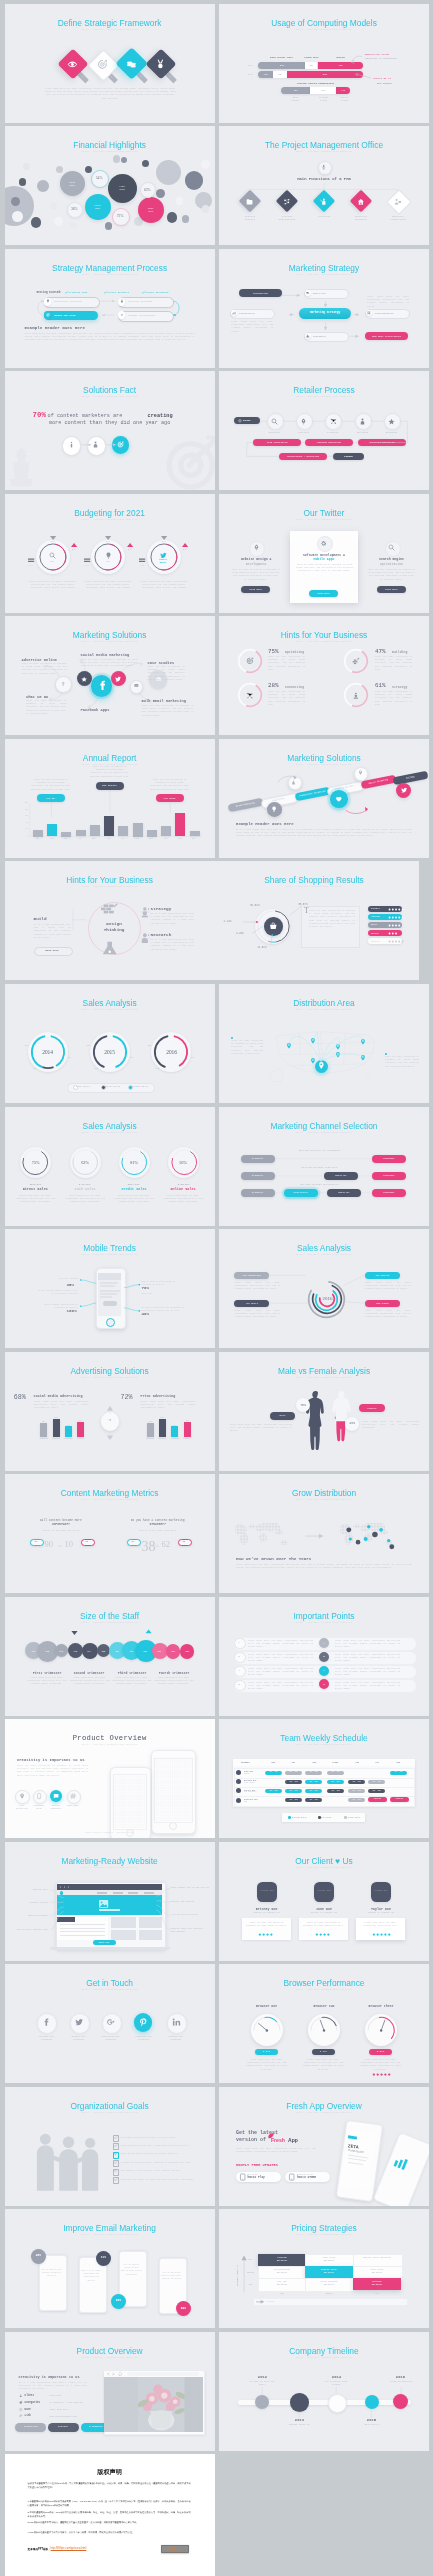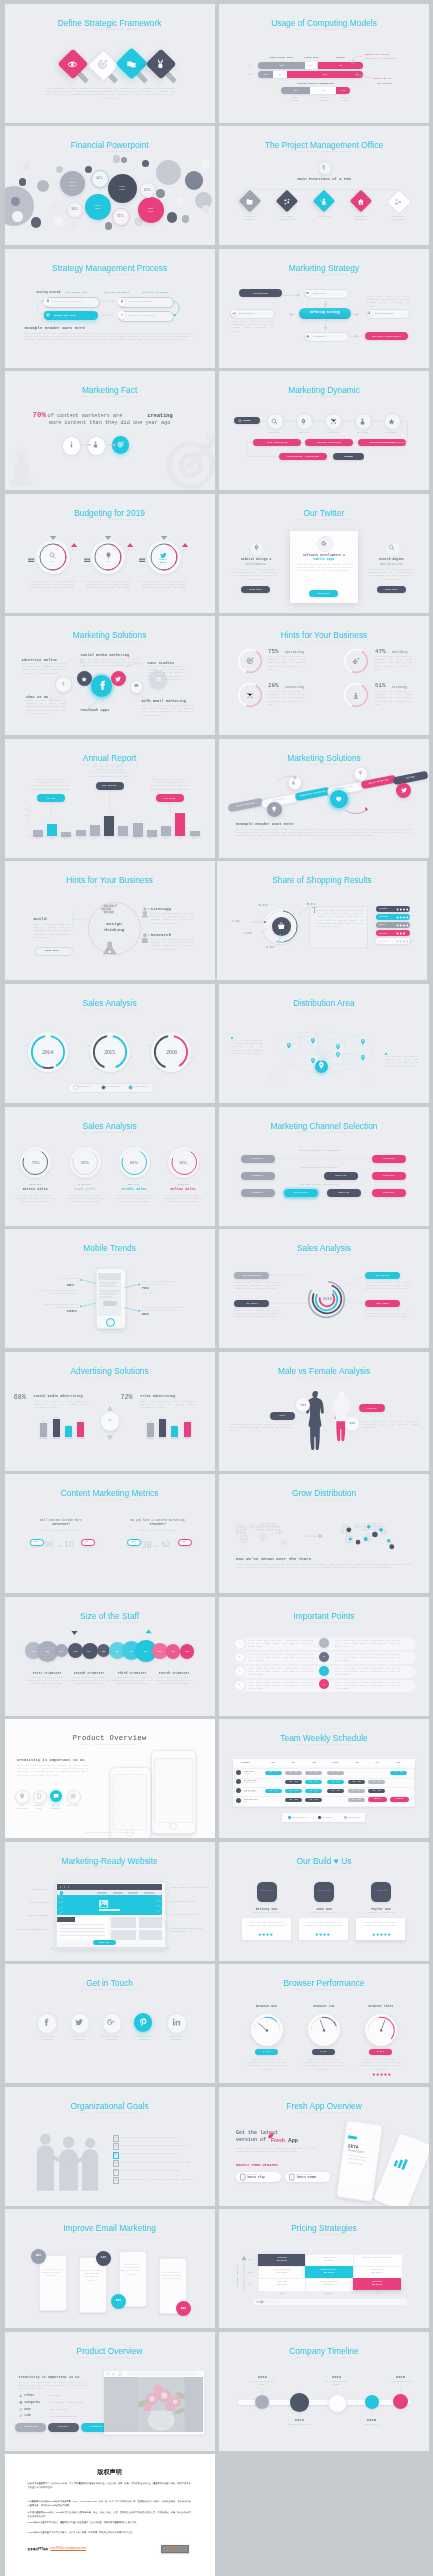--- a/index.html
+++ b/index.html
@@ -406,21 +406,21 @@
  <div class="txt" style="left:40px;top:65px;font-size:8.5px;color:#c6cad2;font-family:'Liberation Serif',serif;">90</div>
  <div class="txt" style="left:54px;top:71px;font-size:2.6px;color:#c6cad2;font-family:'Liberation Mono',monospace;">vs</div>
  <div class="txt" style="left:60px;top:65px;font-size:8.5px;color:#c6cad2;font-family:'Liberation Serif',serif;">10</div>
  <div class="rr sh2" style="left:76px;top:65px;width:12.3px;height:5.4px;background:#f8f9fb;border:0.5px solid #e8407e;"></div>
  <div class="lbl" style="left:76px;top:66px;width:12.3px;font-size:2.1px;color:#e8407e;">NO</div>
  <div class="lbl" style="left:109px;top:45px;width:88px;font-size:2.9px;color:#7a8090;font-family:'Liberation Mono',monospace;">Do you have a content marketing</div>
  <div class="lbl" style="left:109px;top:49px;width:88px;font-size:3px;color:#7a8090;font-family:'Liberation Mono',monospace;font-weight:bold;font-style:italic;">STRATEGY?</div>
  <div class="lbl" style="left:109px;top:55px;width:88px;font-size:2.2px;color:#c3c7d0;">Source of In-House Marketers</div>
  <div class="rr sh2" style="left:122px;top:65px;width:12.3px;height:5.4px;background:#f8f9fb;border:0.5px solid #22c6de;"></div>
  <div class="lbl" style="left:122px;top:66px;width:12.3px;font-size:2.1px;color:#22c6de;">YES</div>
- <div class="txt" style="left:137px;top:65px;font-size:10px;color:#c6cad2;font-family:'Liberation Serif',serif;">38</div>
+ <div class="txt" style="left:137px;top:65px;font-size:14px;color:#c6cad2;font-family:'Liberation Serif',serif;">38</div>
  <div class="txt" style="left:151px;top:71px;font-size:2.6px;color:#c6cad2;font-family:'Liberation Mono',monospace;">vs</div>
  <div class="txt" style="left:157px;top:65px;font-size:8.5px;color:#c6cad2;font-family:'Liberation Serif',serif;">62</div>
  <div class="rr sh2" style="left:173px;top:65px;width:12.3px;height:5.4px;background:#f8f9fb;border:0.5px solid #e8407e;"></div>
  <div class="lbl" style="left:173px;top:66px;width:12.3px;font-size:2.1px;color:#e8407e;">NO</div>
 </div>
 <div class="slide " style="left:4.6px;top:1597px">
  <div class="ttl ">Size of the Staff</div>
  <div class="sub">SMART  -  STRATEGY PRESENTATION TEMPLATE</div>
  <div class="cir sh2" style="left:20px;top:45px;width:17px;height:17px;background:#b6bcc7;"></div>
  <div class="lbl" style="left:21px;top:53px;width:15.4px;font-size:2px;color:#fff;">JAN</div>
@@ -1256,21 +1256,21 @@
  <div class="lbl" style="left:166px;top:72px;width:40px;font-size:2.1px;text-align:left;line-height:2.8px;white-space:normal;">24/7 on-screen Reviews</div>
  <svg style="position:absolute;left:0;top:0;width:210px;height:119px;" viewBox="0 0 272 154" width="210" height="119">
         <path d="M214 96 C 206 96 204 82 196 82" stroke="#d2d6de" stroke-width=".5" fill="none"></path>
       </svg>
  <div class="lbl" style="left:166px;top:86px;width:40px;font-size:2.1px;text-align:left;line-height:2.8px;white-space:normal;">Connect fonts and Powerful environments</div>
  <svg style="position:absolute;left:0;top:0;width:210px;height:119px;" viewBox="0 0 272 154" width="210" height="119">
         <path d="M214 114 C 206 114 204 88 196 88" stroke="#d2d6de" stroke-width=".5" fill="none"></path>
       </svg>
 </div>
 <div class="slide " style="left:219px;top:1842px">
- <div class="ttl ">Our Build ♥ Us</div>
+ <div class="ttl ">Our Client ♥ Us</div>
  <div class="sub">SMART  -  STRATEGY PRESENTATION TEMPLATE</div>
  <div class="bx sh2" style="left:38px;top:40px;width:20px;height:20px;background:#4f5669;border-radius:5.4px;"></div>
  <div class="lbl" style="left:38px;top:48px;width:20px;font-size:1.8px;color:#8d93a1;">PICTURE HERE</div>
  <div class="hd" style="left:21.6px;top:65px;width:52px;text-align:center;font-size:3.3px;">Britney Doe</div>
  <div class="lbl" style="left:21.6px;top:69px;width:52px;font-size:2px;">Manager of company inc</div>
  <div class="bx sh2" style="left:23px;top:76px;width:49px;height:21.6px;background:#fdfdfe;"></div>
  <div class="par parc" style="left:26px;top:79px;width:43px;">There are many variations of passages of Lorem Ipsum available.</div>
  <svg style="position:absolute;left:39px;top:91px;width:20px;height:3.1px;" viewBox="0 0 26 4" width="20" height="3.1">
         <circle cx="2.4" cy="2" r="1.5" fill="#22c6de"></circle>
         <circle cx="7.4" cy="2" r="1.5" fill="#22c6de"></circle>
@@ -1720,21 +1720,21 @@
  <div class="txt" style="left:154px;top:73px;font-size:2.5px;color:#e8407e;font-family:'Liberation Mono',monospace;">Hybrid IT is</div>
  <div class="txt" style="left:158px;top:78px;font-size:2.5px;color:#e8407e;font-family:'Liberation Mono',monospace;">the Future</div>
  <svg style="position:absolute;left:0;top:0;width:210px;height:119px;" viewBox="0 0 272 154" width="210" height="119">
         <path d="M185 68 C 178 66 174 70 172 76" stroke="#b9bec9" stroke-width=".6" fill="none"></path>
         <path d="M172 76 l 2.6 -3.4 M172 76 l 3.6 .6" stroke="#b9bec9" stroke-width=".6" fill="none"></path>
         <path d="M197 96 C 190 94 184 92 177 91" stroke="#b9bec9" stroke-width=".6" fill="none"></path>
         <path d="M177 91 l 3.4 -1.6 M177 91 l 3 2" stroke="#b9bec9" stroke-width=".6" fill="none"></path>
       </svg>
 </div>
 <div class="slide " style="left:4.6px;top:126px">
- <div class="ttl ">Financial Powerpoint</div>
+ <div class="ttl ">Financial Highlights</div>
  <div class="sub">SMART  -  STRATEGY PRESENTATION TEMPLATE</div>
  <div class="cir" style="left:-10.8px;top:60px;width:40px;height:40px;background:#bcc1cb;"></div>
  <div class="cir" style="left:151px;top:34px;width:25px;height:25px;background:#c6cad3;"></div>
  <div class="cir" style="left:180px;top:45px;width:18.5px;height:18.5px;background:#7f8697;"></div>
  <div class="cir" style="left:190px;top:66px;width:17px;height:17px;background:#c9ccd5;"></div>
  <div class="cir" style="left:162px;top:86px;width:10.8px;height:10.8px;background:#5e6575;"></div>
  <div class="cir" style="left:26px;top:91px;width:10.8px;height:10.8px;background:#5e6575;"></div>
  <div class="cir" style="left:6.2px;top:71px;width:9.2px;height:9.2px;background:#8a909f;"></div>
  <div class="cir" style="left:45px;top:76px;width:7.7px;height:7.7px;background:#e8eaee;"></div>
  <div class="cir" style="left:80px;top:40px;width:7px;height:7px;background:#5e6575;"></div>
@@ -1981,21 +1981,21 @@
           <path d="M98 85 L92 85"></path>
           <path d="M94.4 83.5 L91 85 L94.4 86.5z"></path>
           <path d="M138 95 L138 104"></path>
           <path d="M136.4 101 L138 105 L139.6 101z"></path>
           <path d="M170 113 L180 113"></path>
           <path d="M177 111.5 L180.6 113 L177 114.5z"></path>
         </g>
       </svg>
 </div>
 <div class="slide " style="left:4.6px;top:371px">
- <div class="ttl ">Marketing Fact</div>
+ <div class="ttl ">Solutions Fact</div>
  <div class="sub">SMART  -  STRATEGY PRESENTATION TEMPLATE</div>
  <svg style="position:absolute;left:1.5px;top:74px;width:32px;height:45px;opacity:.55" viewBox="0 0 42 58" width="32" height="45">
         <path d="M20 2 l3 5 h5 l-3 4 4 3 -5 2 2 6 h-12 l2-6 -5-2 4-3 -3-4 h5z" fill="#e2e4ea"></path>
         <path d="M9 22 h22 l-3 22 h-16z" fill="#e2e4ea"></path>
         <path d="M5 44 h30 l-2 10 h-26z" fill="#e2e4ea"></path>
       </svg>
  <svg style="position:absolute;left:158px;top:68px;width:54px;height:51px;opacity:.6" viewBox="0 0 70 66" width="54" height="51">
         <circle cx="36" cy="34" r="28" fill="none" stroke="#e2e4ea" stroke-width="7"></circle>
         <circle cx="36" cy="34" r="13" fill="none" stroke="#e2e4ea" stroke-width="7"></circle>
         <path d="M34 34 L70 -2" stroke="#e2e4ea" stroke-width="7" stroke-linecap="round"></path>
@@ -2031,21 +2031,21 @@
  <svg style="position:absolute;left:0;top:0;width:210px;height:119px;" viewBox="0 0 272 154" width="210" height="119">
         <g fill="#c8ccd4">
           <path d="M99 95.5 L111 95.5" stroke="#c8ccd4" stroke-width=".7"></path>
           <path d="M108 93.8 L112 95.5 L108 97.2z"></path>
           <path d="M131 95.5 L143 95.5" stroke="#c8ccd4" stroke-width=".7"></path>
           <path d="M140 93.8 L144 95.5 L140 97.2z"></path>
         </g>
       </svg>
 </div>
 <div class="slide " style="left:219px;top:371px">
- <div class="ttl ">Marketing Dynamic</div>
+ <div class="ttl ">Retailer Process</div>
  <div class="sub">SMART  -  STRATEGY PRESENTATION TEMPLATE</div>
  <div class="rr sh2" style="left:15.4px;top:46px;width:26px;height:7px;background:#4f5669;"></div>
  <div class="bx" style="left:18.5px;top:48px;width:3.9px;height:3.9px;">
         <svg width="3.9" height="3.9" viewBox="0 0 24 24">
           <path d="M12 2v9" stroke="#fff" stroke-width="2.6" stroke-linecap="round"></path>
           <path d="M6 5.5a8 8 0 1 0 12 0" stroke="#fff" stroke-width="2.4" fill="none" stroke-linecap="round"></path>
         </svg>
       </div>
  <div class="txt" style="left:24px;top:48px;font-size:2.5px;color:#fff;font-family:'Liberation Mono',monospace;font-weight:bold;">START</div>
  <div class="cir" style="left:48px;top:42px;width:15.4px;height:15.4px;background:#f4f5f8;border:0.5px solid #e1e3e9;box-shadow:0 0.8px 2.3px rgba(100,110,130,.08);"></div>
@@ -2111,21 +2111,21 @@
           <path d="M196 65 L214 65"></path>
           <path d="M234 65 L244 65 L244 92.5 L208 92.5"></path>
           <path d="M106 92.5 L112 92.5"></path>
           <path d="M174 92.5 L180 92.5"></path>
           <path d="M44 92.5 L36 92.5 L36 110.5 L78 110.5"></path>
           <path d="M140 110.5 L148 110.5"></path>
         </g>
       </svg>
 </div>
 <div class="slide " style="left:4.6px;top:494px">
- <div class="ttl ">Budgeting for 2019</div>
+ <div class="ttl ">Budgeting for 2021</div>
  <div class="sub">SMART  -  STRATEGY PRESENTATION TEMPLATE</div>
  <div class="cir sh2" style="left:31px;top:46px;width:34px;height:34px;background:#f6f7fa;"></div>
  <svg style="position:absolute;left:34px;top:49px;width:28px;height:28px;" viewBox="0 0 36.3906 36.3906" width="28" height="28">
         <circle cx="18.2" cy="18.2" r="17" fill="none" stroke="#6b7283" stroke-width="1.2"></circle>
         <path d="M21.15 1.46 A17 17 0 0 1 15.25 34.94" fill="none" stroke="#e8407e" stroke-width="1.2" stroke-linecap="butt"></path>
       </svg>
  <div class="bx" style="left:44px;top:58px;width:7px;height:7px;">
         <svg width="7" height="7" viewBox="0 0 24 24">
           <circle cx="10" cy="10" r="6.6" stroke="#8c93a2" stroke-width="2.2" fill="none"></circle>
           <path d="M15 15 L21 21" stroke="#8c93a2" stroke-width="2.6" stroke-linecap="round"></path>
@@ -2550,21 +2550,21 @@
       </svg>
  <svg style="position:absolute;left:0;top:0;width:210px;height:119px;" viewBox="0 0 272 154" width="210" height="119">
         <g stroke="#cdd1d9" stroke-width=".5" fill="none">
           <path d="M88 76 L104 76"></path>
           <path d="M176 66 L188 66"></path>
           <path d="M176 100 L188 100"></path>
           <path d="M88 62 L88 90"></path>
         </g>
       </svg>
 </div>
-<div class="slide " style="left:217px;top:861px">
+<div class="slide " style="left:209px;top:861px">
  <div class="ttl ">Share of Shopping Results</div>
  <div class="sub">SMART  -  STRATEGY PRESENTATION TEMPLATE</div>
  <div class="cir sh2" style="left:46px;top:48px;width:35px;height:35px;background:#f4f5f8;"></div>
  <svg style="position:absolute;left:48px;top:49px;width:33px;height:33px;" viewBox="0 0 42.1875 42.1875" width="32.5" height="32.5">
         <circle cx="21.1" cy="21.1" r="20" fill="none" stroke="#f0f1f4" stroke-width="1.1"></circle>
         <path d="M23.19 1.21 A20 20 0 0 1 24.57 40.80" fill="none" stroke="#4a5160" stroke-width="1.1" stroke-linecap="butt"></path>
         <path d="M24.57 40.80 A20 20 0 0 1 18.32 40.91" fill="none" stroke="#22c6de" stroke-width="1.1" stroke-linecap="butt"></path>
         <path d="M18.32 40.91 A20 20 0 0 1 15.59 40.33" fill="none" stroke="#8d93a1" stroke-width="1.1" stroke-linecap="butt"></path>
         <path d="M15.59 40.33 A20 20 0 0 1 14.26 39.89" fill="none" stroke="#e8407e" stroke-width="1.1" stroke-linecap="butt"></path>
         <path d="M14.26 39.89 A20 20 0 0 1 19.70 1.15" fill="none" stroke="#e6e8ed" stroke-width="1.1" stroke-linecap="butt"></path>

